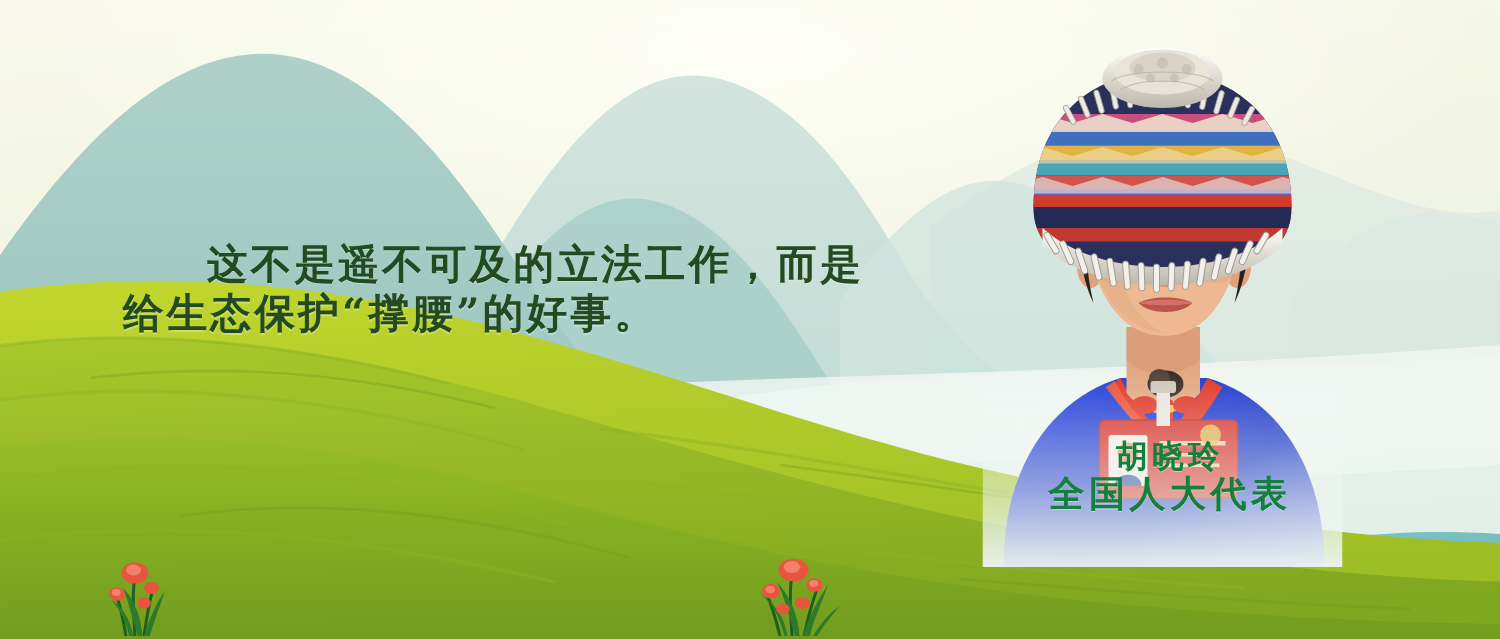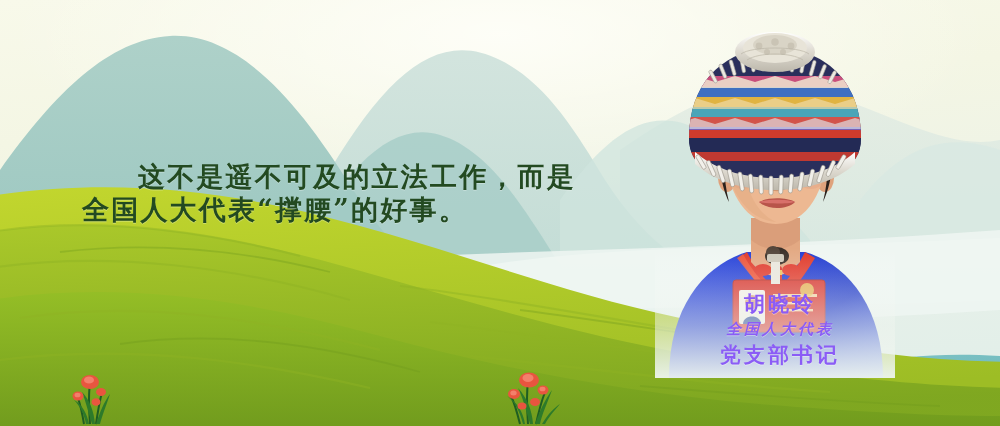--- a/index.html
+++ b/index.html
@@ -22,25 +22,25 @@
   
   .quote{position:absolute;left:82px;top:160px;width:570px;
          color:#234a21;font-size:27px;line-height:33px;letter-spacing:2.2px;
          font-weight:700;font-family:"DejaVu Serif","Liberation Serif",serif;
          text-shadow:0 1px 0 rgba(255,255,255,.28);}
   .quote .l1{text-indent:56px;display:block;}
   .quote .l2,.quote .l3{display:block;}
 
   
   .attrib{position:absolute;left:560px;top:291px;width:440px;text-align:center;
-          color:#8b5cf6;font-weight:700;
+          color:#15803d;font-weight:700;
           font-family:"DejaVu Serif","Liberation Serif",serif;
           text-shadow:0 1px 0 rgba(255,255,255,.35);}
   .attrib .a1{font-size:21px;line-height:25px;letter-spacing:3px;}
-  .attrib .a2{font-size:15px;line-height:26px;letter-spacing:3px;font-style:italic;}
+  .attrib .a2{font-size:24px;line-height:26px;letter-spacing:3px;}
   .attrib .a3{font-size:21px;line-height:26px;letter-spacing:1px;}
   .attrib .a4{font-size:21px;line-height:26px;letter-spacing:3px;}
 
   
   .portrait{position:absolute;left:655px;top:18px;width:240px;height:360px;}
   .portrait svg{display:block;}
 
   
   .flower{position:absolute;}
   .flower svg{display:block;}
@@ -124,21 +124,21 @@
         <path d="M60,252 C160,240 250,252 330,272"></path>
         <path d="M120,344 C220,330 320,344 420,372"></path>
         <path d="M520,310 C630,324 730,342 840,354"></path>
         <path d="M640,386 C740,394 840,402 940,406"></path>
       </g>
     </svg>
   </div>
 
   <div class="quote">
     <span class="l1">这不是遥不可及的立法工作，而是</span>
-    <span class="l3">全国人大代表“撑腰”的好事。</span>
+    <span class="l3">给生态保护“撑腰”的好事。</span>
   </div>
 
   <div class="flower" style="left:66px;top:362px;">
     <svg width="60" height="64" viewBox="0 0 60 64">
       <g stroke="#1f5e22" stroke-width="2" fill="none">
         <path d="M24,62 C23,46 22,34 24,22"></path>
         <path d="M30,62 C32,48 34,38 36,30"></path>
         <path d="M18,62 C16,50 14,42 12,36"></path>
       </g>
       <g fill="#2d7a2a">
@@ -352,16 +352,15 @@
         </g>
       </g>
 
       <rect x="0" y="230" width="240" height="130" fill="url(#fadeOut)"></rect>
     </svg>
   </div>
 
   <div class="attrib">
     <div class="a1">胡晓玲</div>
     <div class="a2">全国人大代表</div>
-    <div class="a4">党支部书记</div>
   </div>
 
 </div>
 
 </body></html>

